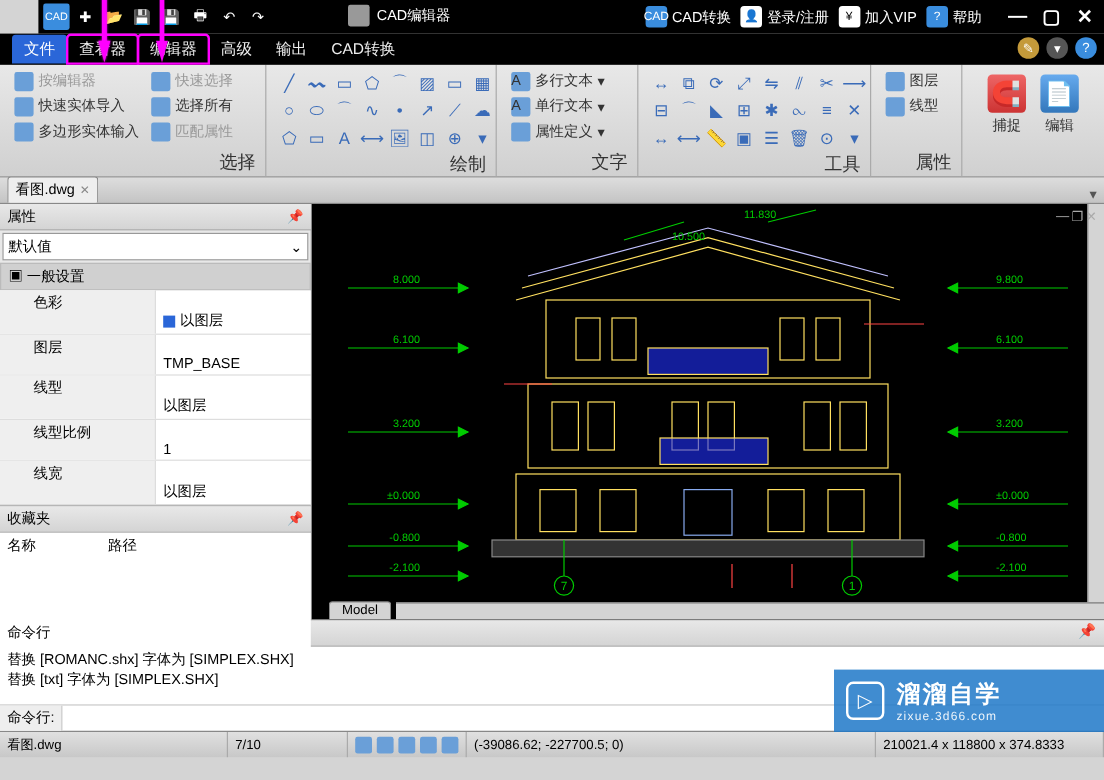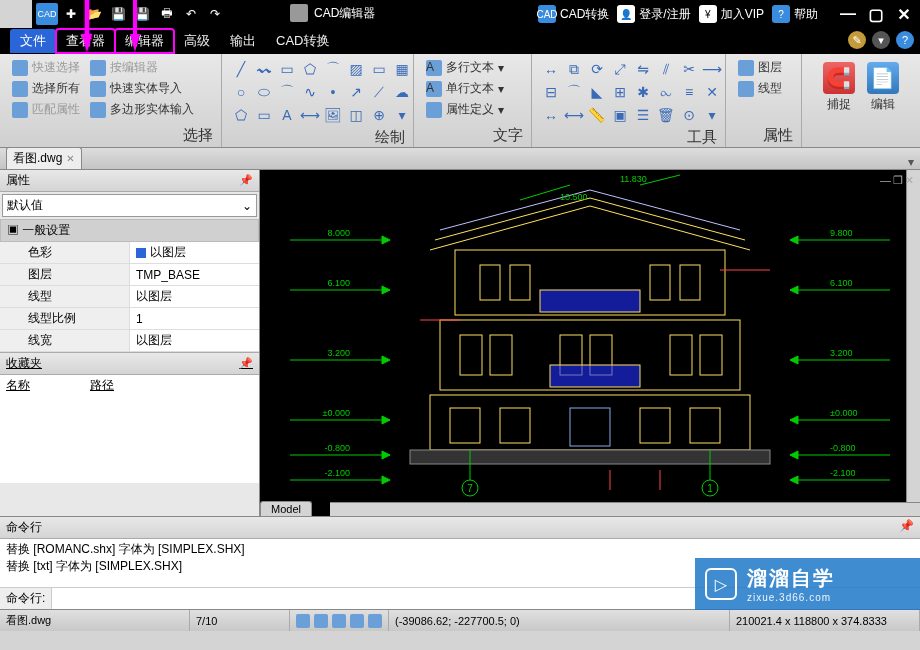--- a/index.html
+++ b/index.html
@@ -59,30 +59,30 @@
 
 
 .props { width: 260px; background: #e8e8e8; border-right: 1px solid #888; display: flex; flex-direction: column; }
 .panel-hdr { background: linear-gradient(#e8e8e8, #d4d4d4); border-bottom: 1px solid #aaa; padding: 2px 6px; font-size: 12px; display: flex; justify-content: space-between; align-items: center; }
 .panel-hdr .pin { font-size: 11px; }
 .props .combo { margin: 2px; border: 1px solid #999; background: #fff; padding: 2px 4px; display: flex; justify-content: space-between; align-items: center; font-size: 12px; }
 .props .sect { background: #d0d0d0; padding: 2px 6px; font-size: 12px; border: 1px solid #bbb; }
 .props .grid { background: #fff; }
 .props .prow { display: flex; border-bottom: 1px solid #ddd; font-size: 12px; }
 .props .prow .k { width: 130px; padding: 2px 4px 2px 28px; background: #efefef; border-right: 1px solid #ddd; }
-.props .prow .v { flex: 1; padding: 2px 6px; display: flex; align-items: center; gap: 4px; }
+.props .prow .v { flex: 1; padding: 2px 6px; display: flex; align-items: center; gap: 4px; margin-top: 15px; }
 .props .prow .sw { width: 10px; height: 10px; background: #2a66d8; }
-.props .fav { border-top: 1px solid #aaa; text-decoration: underline; }
+.props .fav { border-top: 1px solid #aaa; }
 .props .favlist { background: #fff; flex: 1; padding: 2px 6px; display: flex; gap: 60px; font-size: 12px; }
 
 
 .draw { flex: 1; background: #000; position: relative; overflow: hidden; }
 .draw .mdi-btns { position: absolute; right: 6px; top: 4px; display: flex; gap: 2px; color: #aaa; font-size: 11px; z-index: 5; }
 .draw svg { position: absolute; inset: 0; }
-.model-tab { position: absolute; bottom: 0; left: 0; background: #d4d4d4; border: 1px solid #888; border-bottom: none; padding: 1px 10px; font-size: 11px; border-radius: 3px 3px 0 0; }
+.model-tab { position: absolute; bottom: 0; left: 14px; background: #d4d4d4; border: 1px solid #888; border-bottom: none; padding: 1px 10px; font-size: 11px; border-radius: 3px 3px 0 0; }
 .draw .scroll-h { position: absolute; bottom: 0; right: 0; left: 70px; height: 14px; background: #d4d4d4; border-top: 1px solid #888; }
 .draw .scroll-v { position: absolute; top: 0; bottom: 14px; right: 0; width: 14px; background: #d4d4d4; border-left: 1px solid #888; }
 
 
 .cmdarea { border-top: 1px solid #888; }
 .cmd-hdr { background: linear-gradient(#e8e8e8, #d4d4d4); padding: 2px 6px; font-size: 12px; display: flex; justify-content: space-between; border-bottom: 1px solid #aaa; }
 .cmd-log { background: #fff; font-size: 12px; padding: 2px 6px; height: 48px; overflow: hidden; }
 .cmd-line { display: flex; background: #fff; border-top: 1px solid #ccc; gap: 40px; }
 .cmd-line .lbl { padding: 2px 6px; font-size: 12px; background: #eee; border-right: 1px solid #ccc; }
 .cmd-line .inp { flex: 1; padding: 2px 6px; font-size: 12px; }
@@ -160,43 +160,43 @@
 
 <div class="arrow a1"></div>
 <div class="arrow a2"></div>
 
 <div class="ribbon">
   <div class="rgroup" style="width:222px">
     <div class="gbody">
       <div class="vcol">
         <div class="hbtn disabled">
             <div class="bicon"></div>
-            <span>快速选择</span>
+            <span>按编辑器</span>
           </div>
         <div class="hbtn">
             <div class="bicon"></div>
-            <span>选择所有</span>
-          </div>
-        <div class="hbtn disabled">
-            <div class="bicon"></div>
-            <span>匹配属性</span>
+            <span>快速实体导入</span>
+          </div>
+        <div class="hbtn">
+            <div class="bicon"></div>
+            <span>多边形实体输入</span>
           </div>
       </div>
       <div class="vcol">
         <div class="hbtn disabled">
             <div class="bicon"></div>
-            <span>按编辑器</span>
+            <span>快速选择</span>
           </div>
         <div class="hbtn">
             <div class="bicon"></div>
-            <span>快速实体导入</span>
-          </div>
-        <div class="hbtn">
-            <div class="bicon"></div>
-            <span>多边形实体输入</span>
+            <span>选择所有</span>
+          </div>
+        <div class="hbtn disabled">
+            <div class="bicon"></div>
+            <span>匹配属性</span>
           </div>
       </div>
     </div>
     <div class="gtitle">选择</div>
   </div>
 
   <div class="rgroup" style="width:192px">
     <div class="gbody">
         <div class="icongrid">
       <div class="iconbtn">╱</div>

